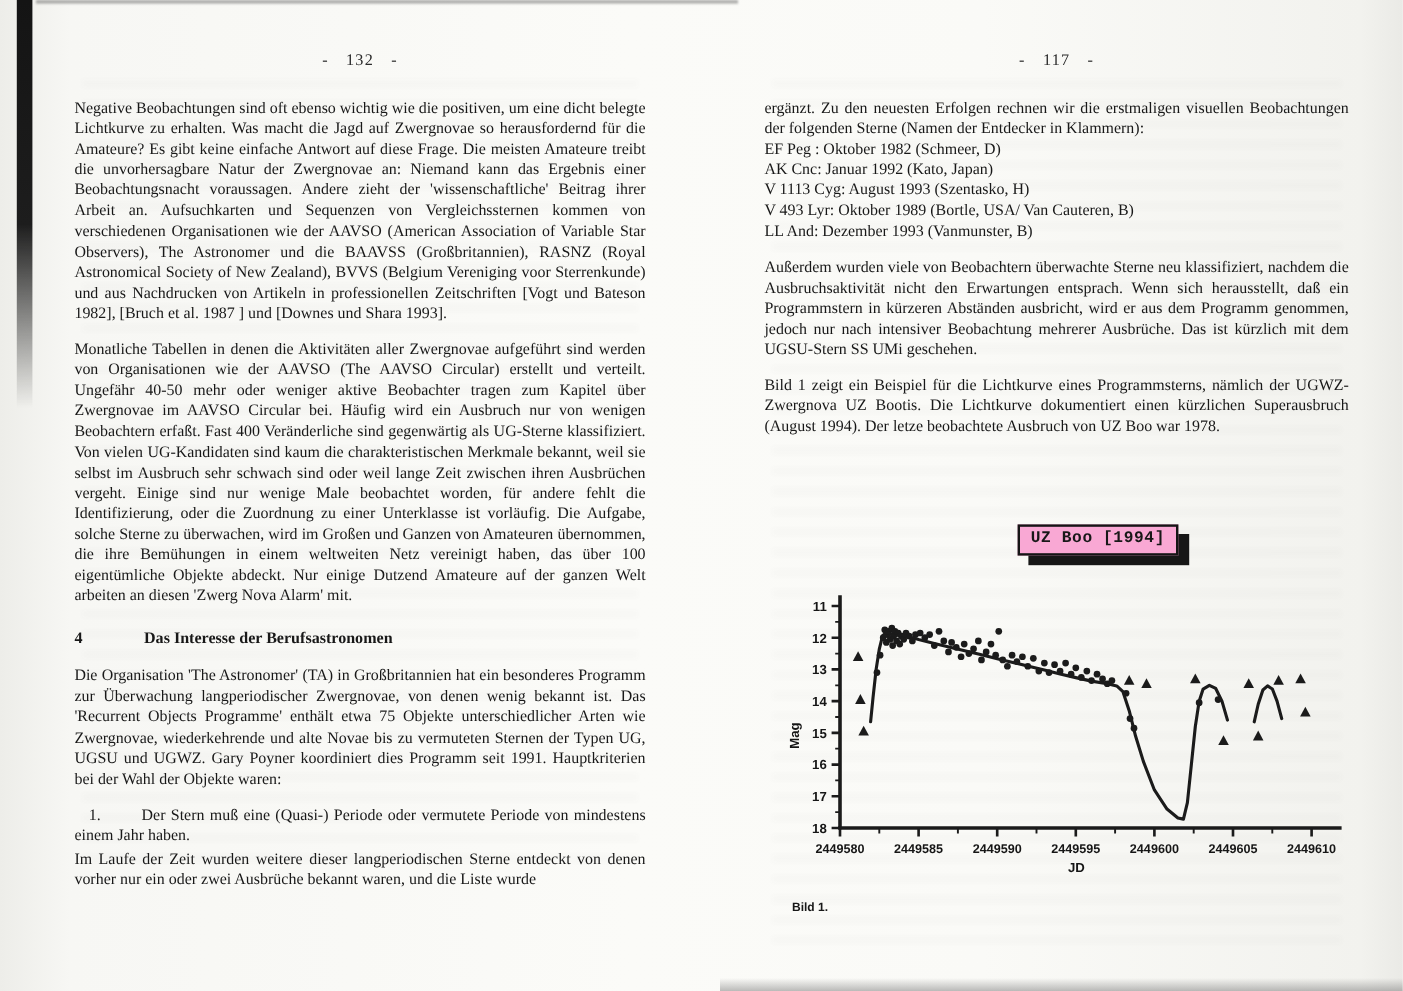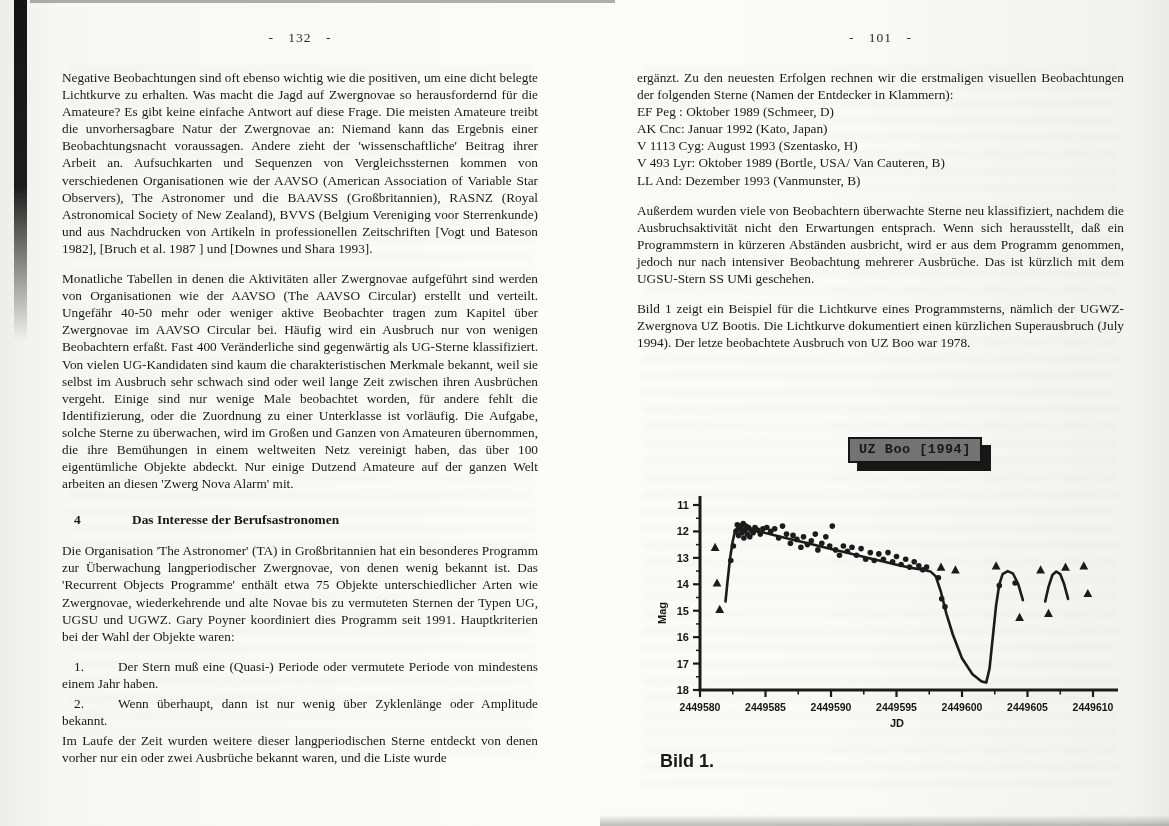--- a/index.html
+++ b/index.html
@@ -9,43 +9,43 @@
     font-family:"Liberation Serif", serif;color:#181818;
   }
   .page{position:absolute;top:18px;}
   .page::before{
     content:"";position:absolute;left:6px;right:6px;top:48px;bottom:24px;z-index:-1;
     background:repeating-linear-gradient(180deg, rgba(90,90,90,.16) 0 7px, transparent 7px 17px);
     filter:blur(2.2px);opacity:.13;pointer-events:none;
   }
   .page-left{left:62px;width:476px;}
   .page-right{left:637px;width:487px;height:795px;}
-  .page-header{text-align:center;font-size:13.5px;letter-spacing:1px;word-spacing:10px;margin:12px 0 23px;color:#2b2b2b;}
+  .page-header{text-align:center;font-size:13.5px;letter-spacing:1px;word-spacing:10px;margin:24px 0 23px;color:#2b2b2b;}
   p.body-par{font-size:13.3px;line-height:17.1px;text-align:justify;margin:0 0 13px;}
-  .section-heading{font-weight:bold;font-size:13.4px;margin:20px 12px 14px;}
+  .section-heading{font-weight:bold;font-size:13.4px;margin:20px 0 14px;}
   .sec-num{display:inline-block;width:58px;}
   p.list-item{font-size:13.3px;line-height:17.1px;text-align:justify;margin:0 0 3px;}
   .li-num{display:inline-block;width:44px;padding-left:12px;}
   .star-list{margin:0 0 13px;}
   .star-line{font-size:13.3px;line-height:17.1px;}
   .p-after-list{margin-top:11px;}
 
   
   .figure-title-box{
-    position:absolute;left:211px;top:419px;background:#737373;border:2px solid #151515;
+    position:absolute;left:211px;top:419px;background:#f9a8d4;border:2px solid #151515;
     padding:3px 9px 4px;font-family:"Liberation Mono","DejaVu Sans Mono",monospace;
     font-weight:bold;font-size:13.5px;letter-spacing:.5px;white-space:nowrap;
     box-shadow:9px 8px 0 #171717;z-index:2;
   }
   #lc-svg{position:absolute;left:15px;top:470px;z-index:1;}
   .tickx,.ticky,.axis-label{font-family:"Liberation Sans",sans-serif;font-weight:bold;fill:#161616;}
   .tickx{font-size:10.5px;text-anchor:middle;}
   .ticky{font-size:11px;text-anchor:end;}
   .axis-label{font-size:11px;text-anchor:middle;}
-  .figure-caption{position:absolute;left:23px;top:733px;font-family:"Liberation Sans",sans-serif;font-weight:bold;font-size:18px;}
+  .figure-caption{position:absolute;left:23px;top:733px;font-family:"Liberation Sans",sans-serif;font-weight:bold;font-size:10px;}
 
   
   .scan-strip-left{position:absolute;left:14px;top:0;width:13px;height:340px;
     background:linear-gradient(180deg,#141414 0%,#1d1d1d 55%,rgba(40,40,40,0) 100%);filter:blur(.6px);}
   .scan-line-top{position:absolute;left:30px;top:0;width:585px;height:3px;background:rgba(70,70,70,.42);filter:blur(.7px);}
   .scan-shadow-bottom{position:absolute;left:600px;bottom:0;width:569px;height:11px;
     background:linear-gradient(0deg,rgba(120,120,120,.5),rgba(120,120,120,0));}
 </style>
 </head>
 <body>
@@ -58,38 +58,35 @@
   <div class="page-header">- 132 -</div>
   <p class="body-par">Negative Beobachtungen sind oft ebenso wichtig wie die positiven, um eine dicht belegte Lichtkurve zu erhalten. Was macht die Jagd auf Zwergnovae so herausfordernd für die Amateure? Es gibt keine einfache Antwort auf diese Frage. Die meisten Amateure treibt die unvorhersagbare Natur der Zwergnovae an: Niemand kann das Ergebnis einer Beobachtungsnacht voraussagen. Andere zieht der 'wissenschaftliche' Beitrag ihrer Arbeit an. Aufsuchkarten und Sequenzen von Vergleichssternen kommen von verschiedenen Organisationen wie der AAVSO (American Association of Variable Star Observers), The Astronomer und die BAAVSS (Großbritannien), RASNZ (Royal Astronomical Society of New Zealand), BVVS (Belgium Vereniging voor Sterrenkunde) und aus Nachdrucken von Artikeln in professionellen Zeitschriften [Vogt und Bateson 1982], [Bruch et al. 1987 ] und [Downes und Shara 1993].</p>
   <p class="body-par">Monatliche Tabellen in denen die Aktivitäten aller Zwergnovae aufgeführt sind werden von Organisationen wie der AAVSO (The AAVSO Circular) erstellt und verteilt. Ungefähr 40-50 mehr oder weniger aktive Beobachter tragen zum Kapitel über Zwergnovae im AAVSO Circular bei. Häufig wird ein Ausbruch nur von wenigen Beobachtern erfaßt. Fast 400 Veränderliche sind gegenwärtig als UG-Sterne klassifiziert. Von vielen UG-Kandidaten sind kaum die charakteristischen Merkmale bekannt, weil sie selbst im Ausbruch sehr schwach sind oder weil lange Zeit zwischen ihren Ausbrüchen vergeht. Einige sind nur wenige Male beobachtet worden, für andere fehlt die Identifizierung, oder die Zuordnung zu einer Unterklasse ist vorläufig. Die Aufgabe, solche Sterne zu überwachen, wird im Großen und Ganzen von Amateuren übernommen, die ihre Bemühungen in einem weltweiten Netz vereinigt haben, das über 100 eigentümliche Objekte abdeckt. Nur einige Dutzend Amateure auf der ganzen Welt arbeiten an diesen 'Zwerg Nova Alarm' mit.</p>
   <div class="section-heading">
     <span class="sec-num">4</span><span>Das Interesse der Berufsastronomen</span>
   </div>
   <p class="body-par">Die Organisation 'The Astronomer' (TA) in Großbritannien hat ein besonderes Programm zur Überwachung langperiodischer Zwergnovae, von denen wenig bekannt ist. Das 'Recurrent Objects Programme' enthält etwa 75 Objekte unterschiedlicher Arten wie Zwergnovae, wiederkehrende und alte Novae bis zu vermuteten Sternen der Typen UG, UGSU und UGWZ. Gary Poyner koordiniert dies Programm seit 1991. Hauptkriterien bei der Wahl der Objekte waren:</p>
   <p class="list-item">
     <span class="li-num">1.</span><span>Der Stern muß eine (Quasi-) Periode oder vermutete Periode von mindestens einem Jahr haben.</span>
   </p>
-  <p class="list-item">
-    <span class="li-num">2.</span><span>Wenn überhaupt, dann ist nur wenig über Zyklenlänge oder Amplitude bekannt.</span>
-  </p>
   <p class="body-par p-after-list">Im Laufe der Zeit wurden weitere dieser langperiodischen Sterne entdeckt von denen vorher nur ein oder zwei Ausbrüche bekannt waren, und die Liste wurde</p>
 </div>
 
 <div class="page page-right">
-  <div class="page-header">- 101 -</div>
+  <div class="page-header">- 117 -</div>
   <p class="body-par" style="margin-bottom:0;">ergänzt. Zu den neuesten Erfolgen rechnen wir die erstmaligen visuellen Beobachtungen der folgenden Sterne (Namen der Entdecker in Klammern):</p>
   <div class="star-list">
-    <div class="star-line">EF Peg : Oktober 1989 (Schmeer, D)</div>
+    <div class="star-line">EF Peg : Oktober 1982 (Schmeer, D)</div>
     <div class="star-line">AK Cnc: Januar 1992 (Kato, Japan)</div>
     <div class="star-line">V 1113 Cyg: August 1993 (Szentasko, H)</div>
     <div class="star-line">V 493 Lyr: Oktober 1989 (Bortle, USA/ Van Cauteren, B)</div>
     <div class="star-line">LL And: Dezember 1993 (Vanmunster, B)</div>
   </div>
   <p class="body-par">Außerdem wurden viele von Beobachtern überwachte Sterne neu klassifiziert, nachdem die Ausbruchsaktivität nicht den Erwartungen entsprach. Wenn sich herausstellt, daß ein Programmstern in kürzeren Abständen ausbricht, wird er aus dem Programm genommen, jedoch nur nach intensiver Beobachtung mehrerer Ausbrüche. Das ist kürzlich mit dem UGSU-Stern SS UMi geschehen.</p>
-  <p class="body-par">Bild 1 zeigt ein Beispiel für die Lichtkurve eines Programmsterns, nämlich der UGWZ-Zwergnova UZ Bootis. Die Lichtkurve dokumentiert einen kürzlichen Superausbruch (July 1994). Der letze beobachtete Ausbruch von UZ Boo war 1978.</p>
+  <p class="body-par">Bild 1 zeigt ein Beispiel für die Lichtkurve eines Programmsterns, nämlich der UGWZ-Zwergnova UZ Bootis. Die Lichtkurve dokumentiert einen kürzlichen Superausbruch (August 1994). Der letze beobachtete Ausbruch von UZ Boo war 1978.</p>
 
   <div>
     <div class="figure-title-box">UZ Boo [1994]</div>
     <svg id="lc-svg" width="480" height="250" viewBox="0 0 480 250">
         <line x1="48" y1="8" x2="48" y2="203" stroke="#1b1b1b" stroke-width="3"></line>
         <line x1="46.5" y1="202" x2="466" y2="202" stroke="#1b1b1b" stroke-width="3"></line>
         <line x1="48" y1="202" x2="48" y2="209" stroke="#1b1b1b" stroke-width="2.2"></line>
         <text x="48" y="223" class="tickx">2449580</text>
         <line x1="80.75" y1="202" x2="80.75" y2="206.5" stroke="#1b1b1b" stroke-width="1.6"></line>
         <line x1="113.5" y1="202" x2="113.5" y2="209" stroke="#1b1b1b" stroke-width="2.2"></line>

